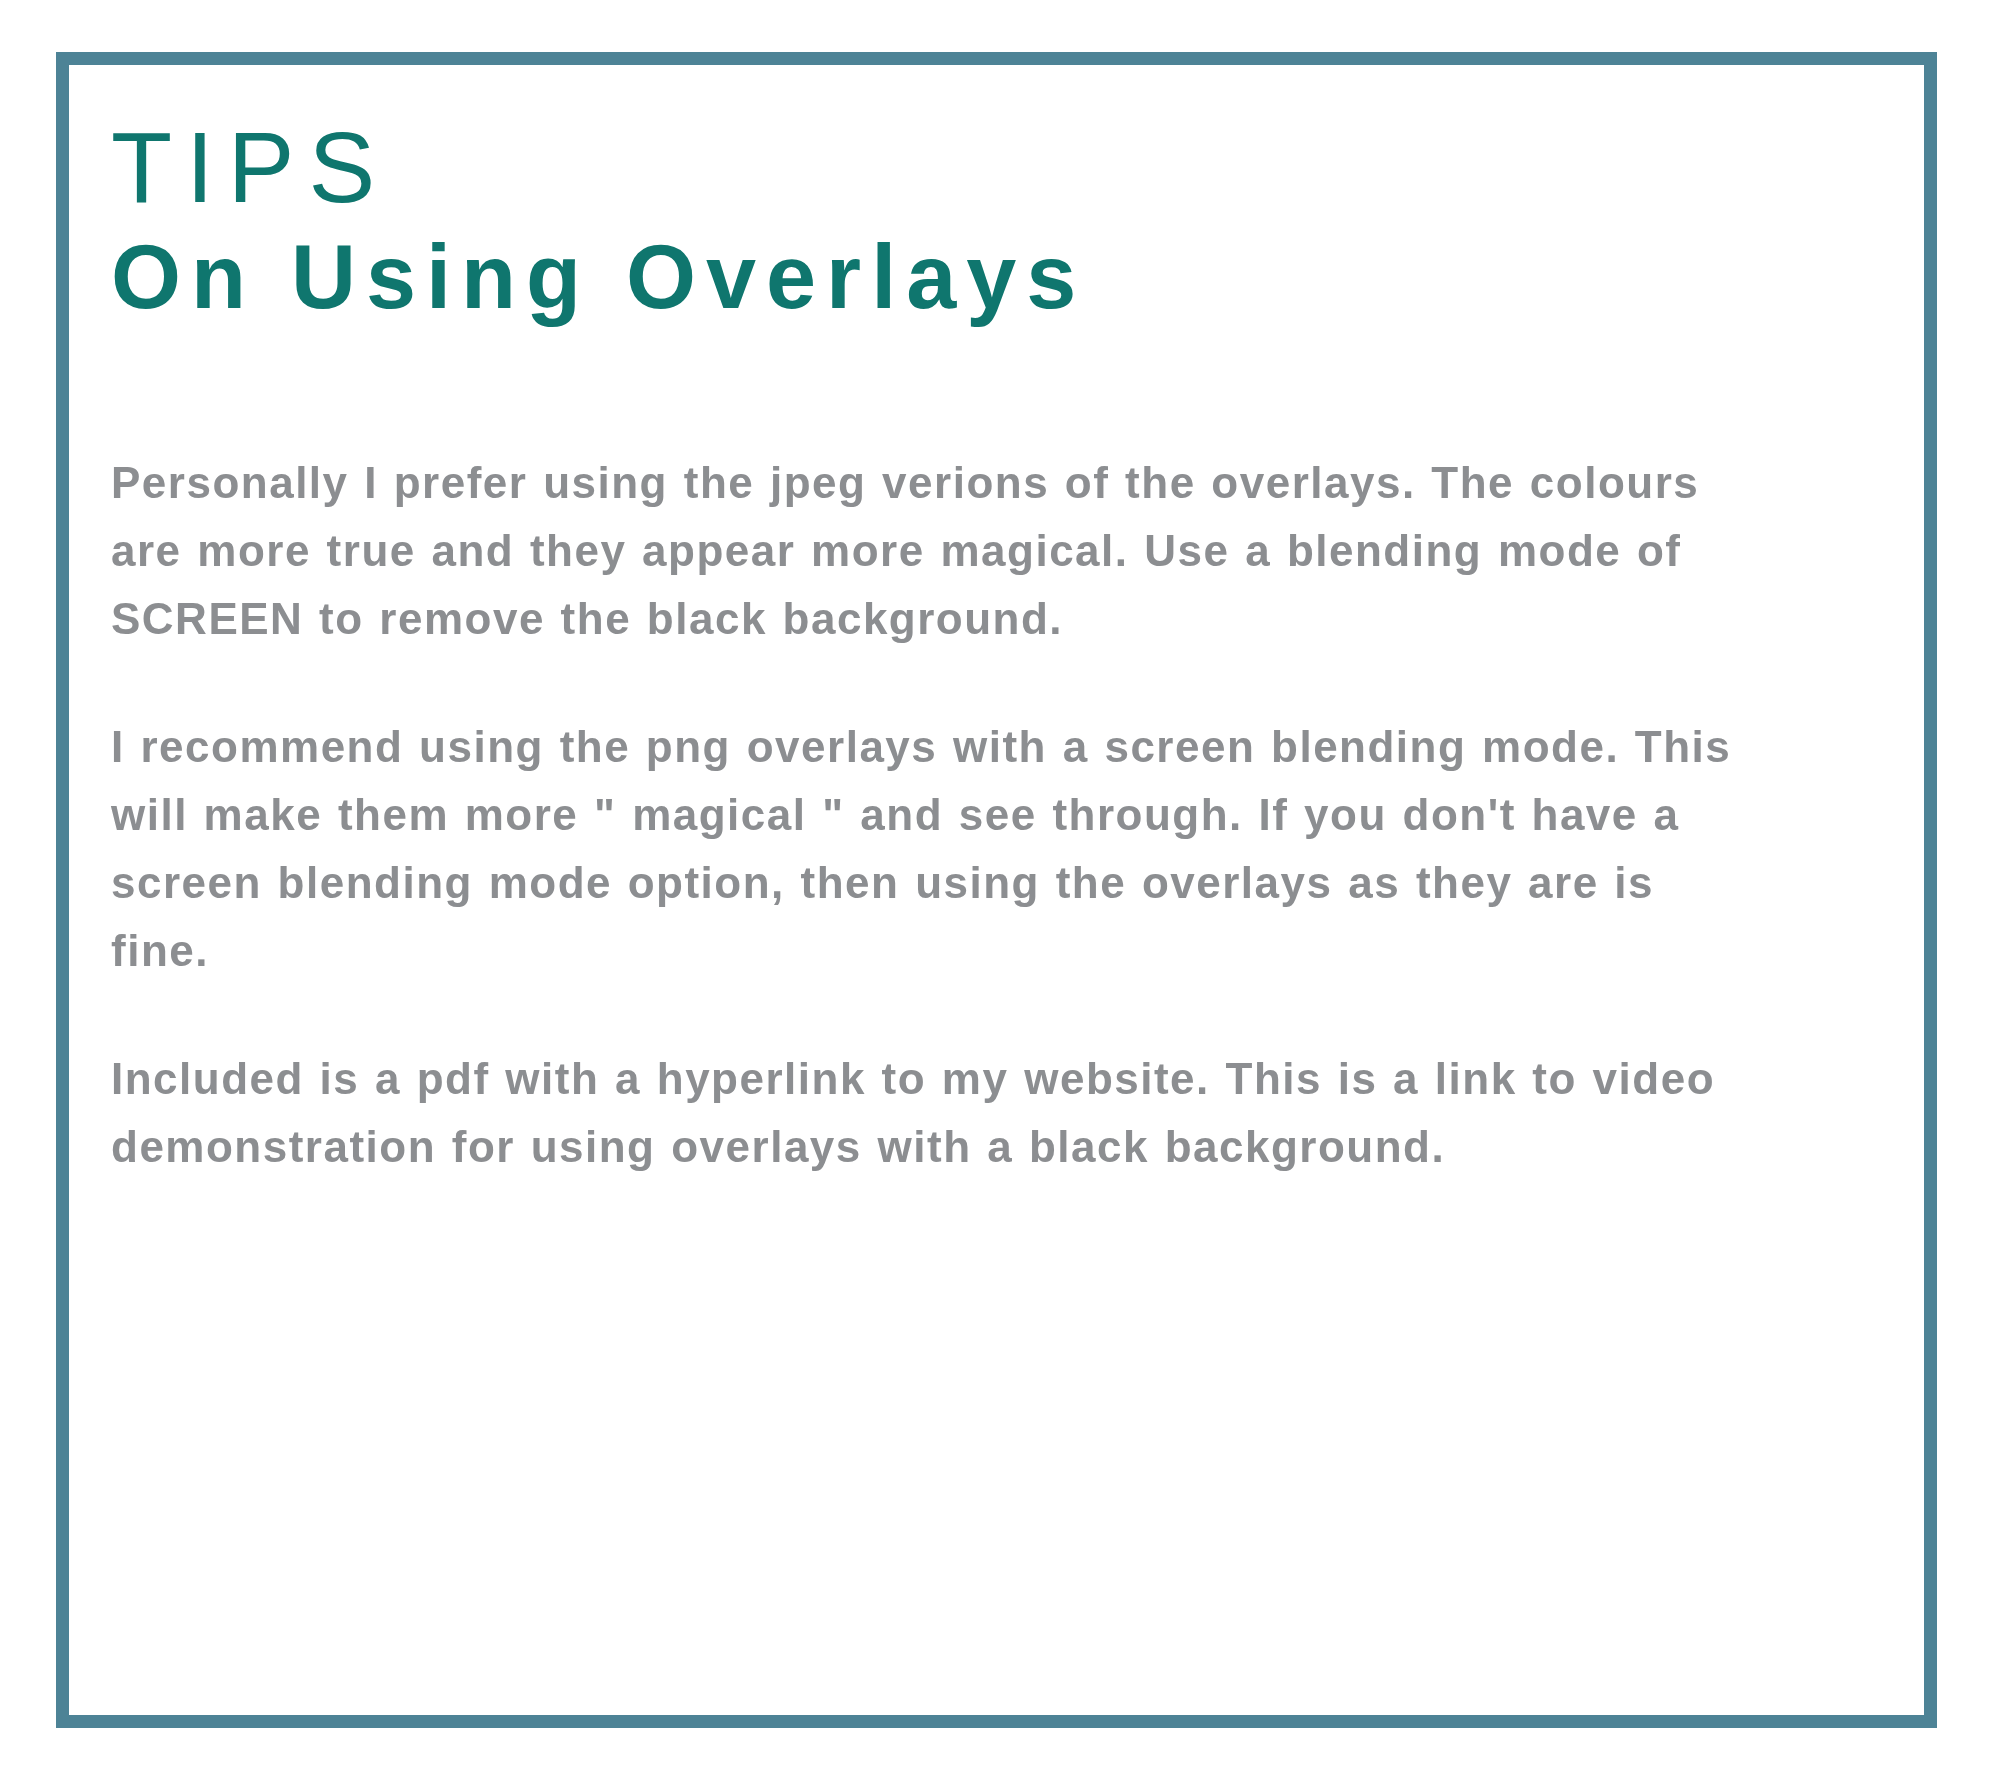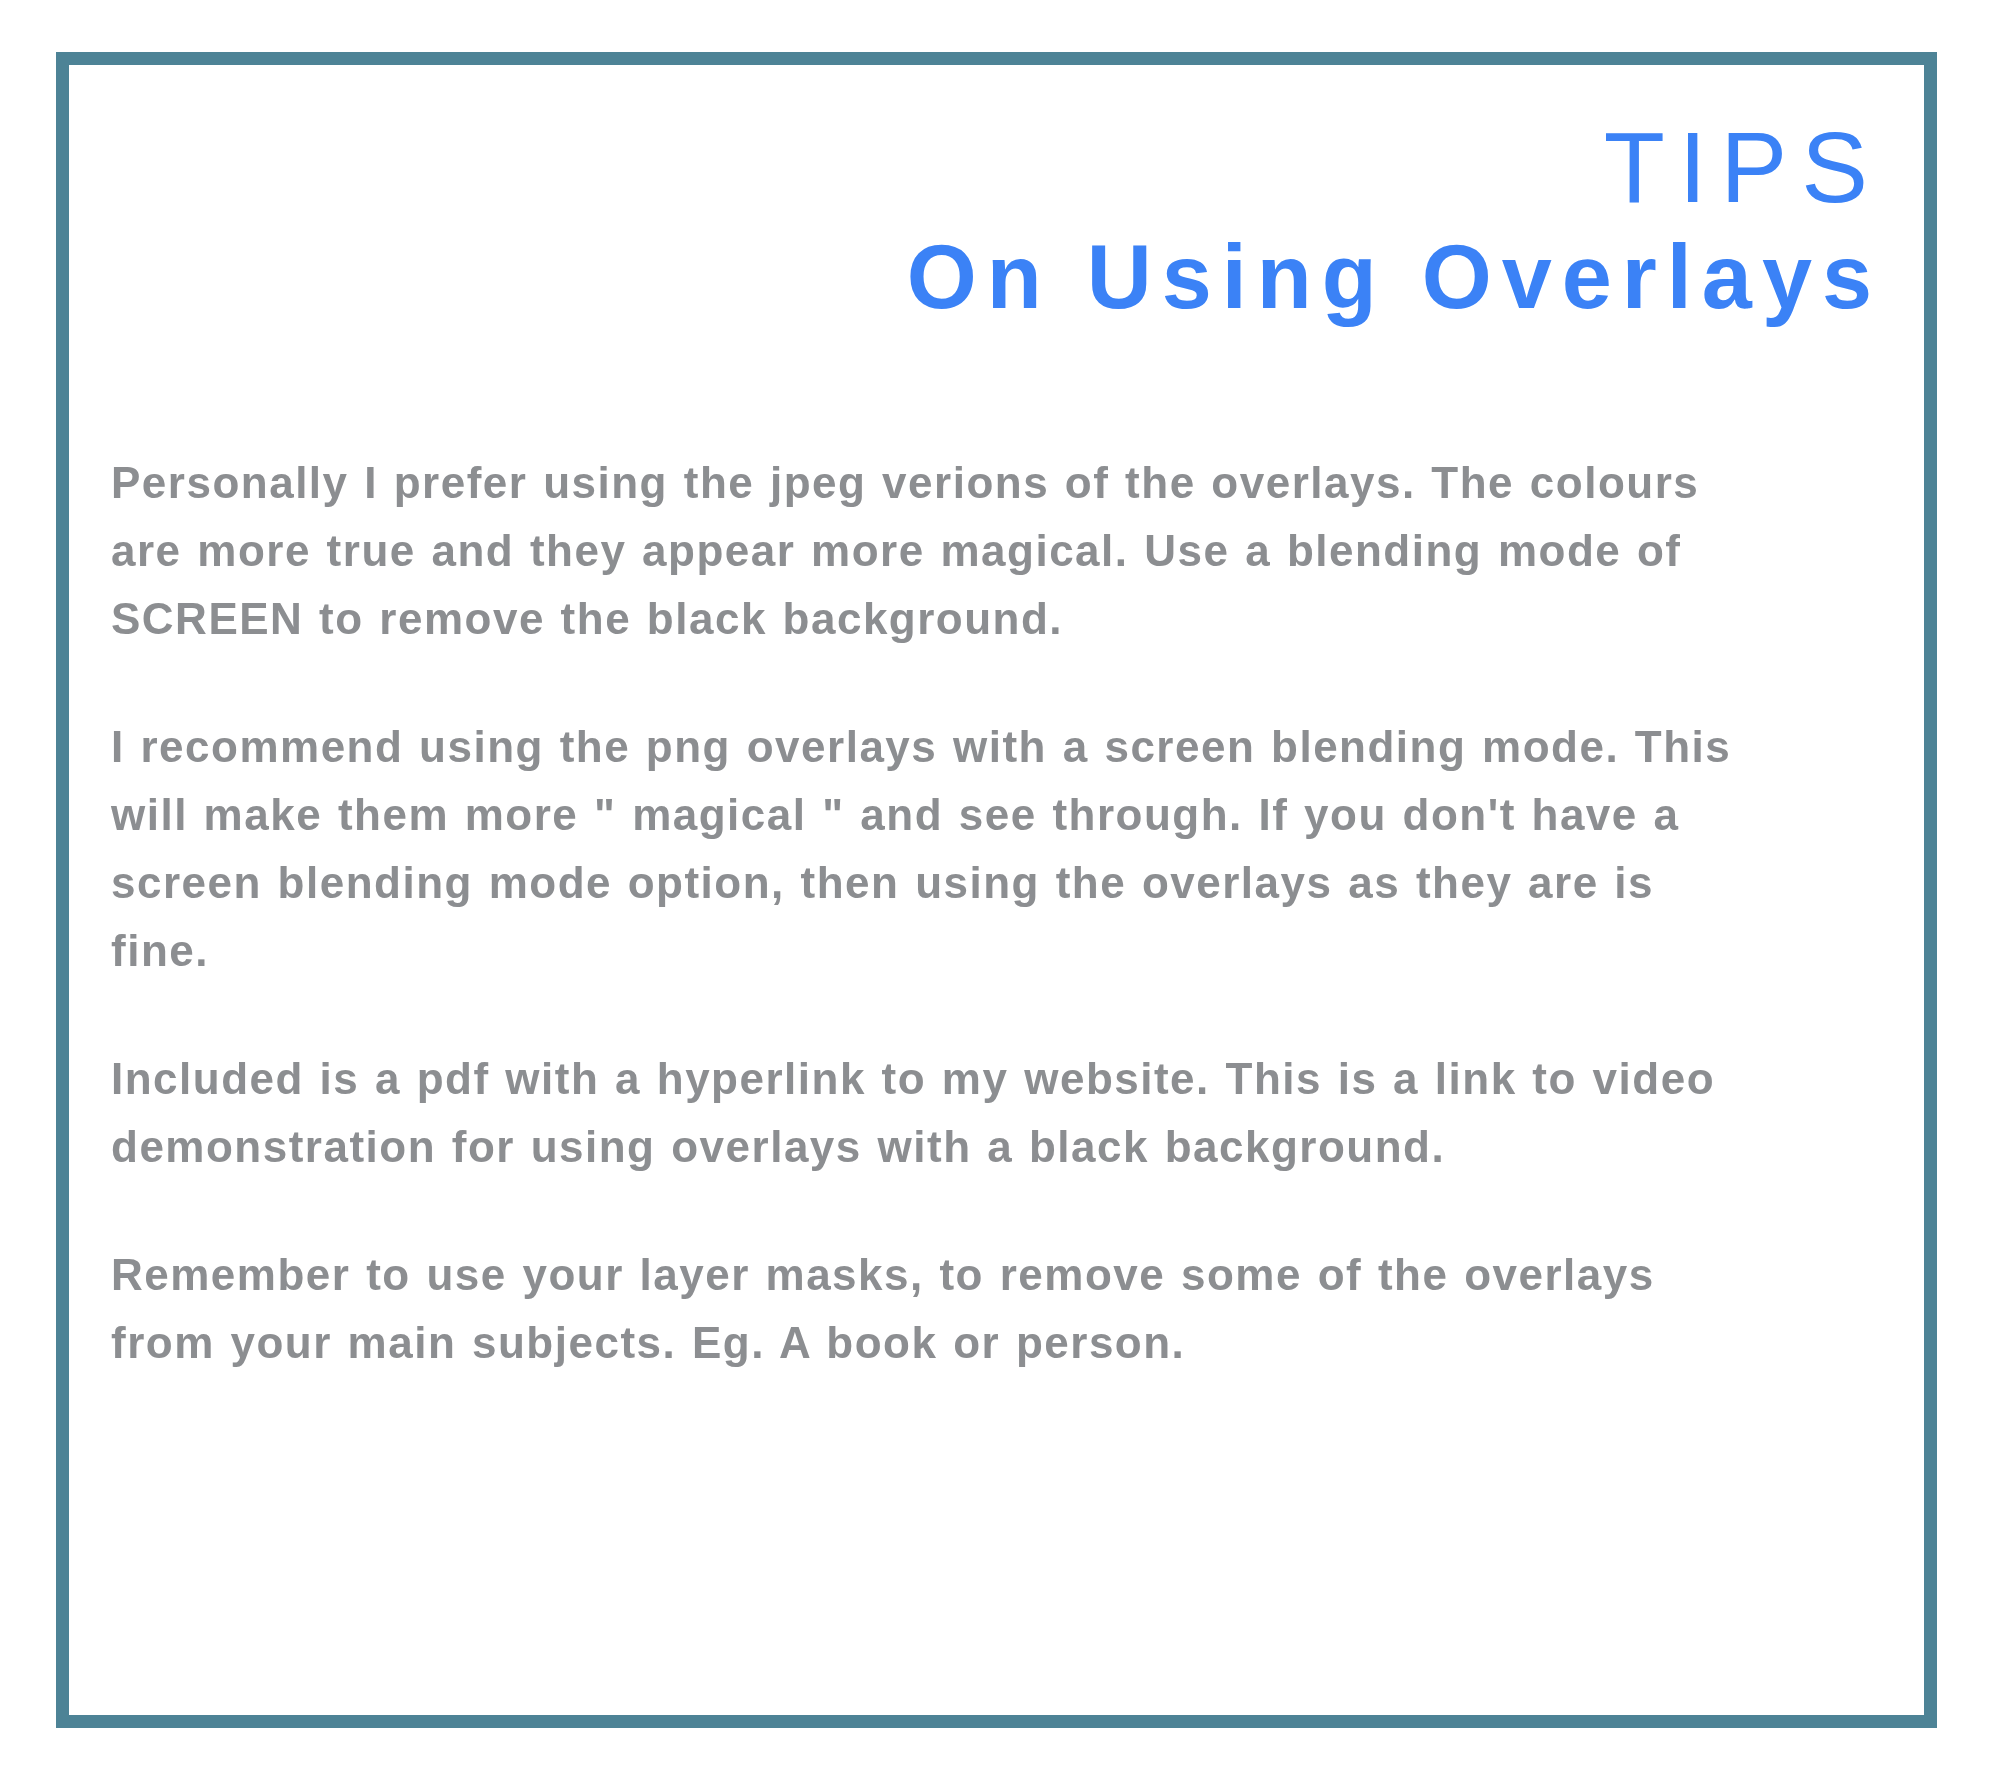--- a/index.html
+++ b/index.html
@@ -17,22 +17,22 @@
     width: 1881px;
     height: 1676px;
     border: 13px solid #4d8396;
     background: #ffffff;
   }
   .card-inner {
     padding: 46px 42px 0 42px;
     height: 100%;
   }
   .title-block {
-    text-align: right;
-    color: #3b82f6;
+    text-align: left;
+    color: #0f766e;
   }
   .title-main {
     font-size: 100px;
     font-weight: 400;
     letter-spacing: 14px;
     line-height: 112px;
     white-space: nowrap;
   }
   .title-sub {
     font-size: 90px;
@@ -69,18 +69,16 @@
     <div class="body-block">
       <p class="para">Personally I prefer using the jpeg verions of the overlays. The colours
 are more true and they appear more magical. Use a blending mode of
 SCREEN to remove the black background.</p>
       <p class="para">I recommend using the png overlays with a screen blending mode.  This
 will make them more " magical " and see through.  If you don't have a
 screen blending mode option, then using the overlays as they are is
 fine.</p>
       <p class="para">Included is a pdf with a hyperlink to my website. This is a link to video
 demonstration for using overlays with a black background.</p>
-      <p class="para">Remember to use your layer masks, to remove some of the overlays
-from your main subjects. Eg. A book or person.</p>
     </div>
 
   </div>
 </div>
 
 </body></html>

